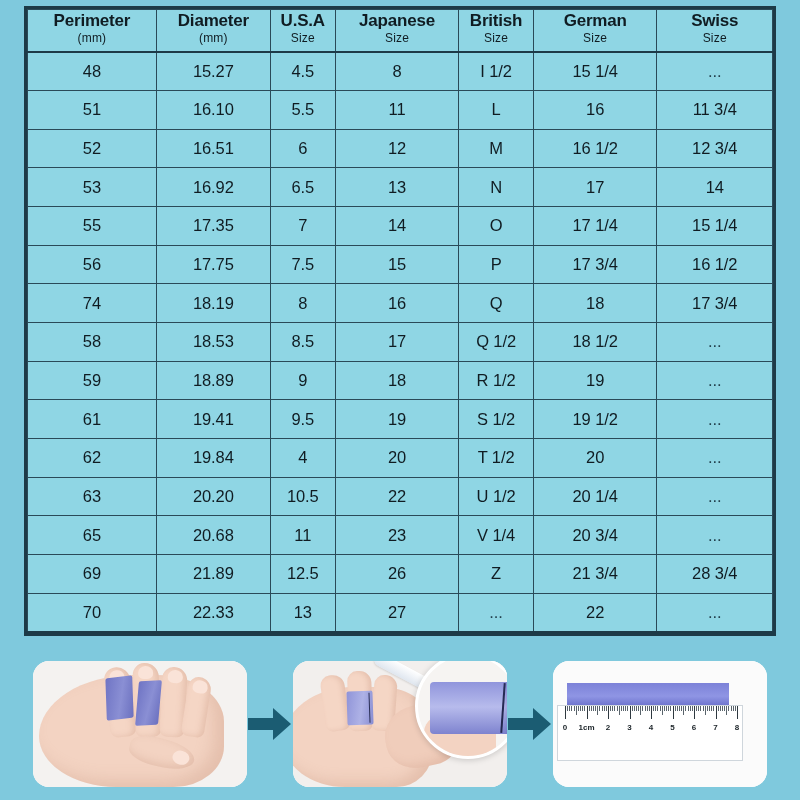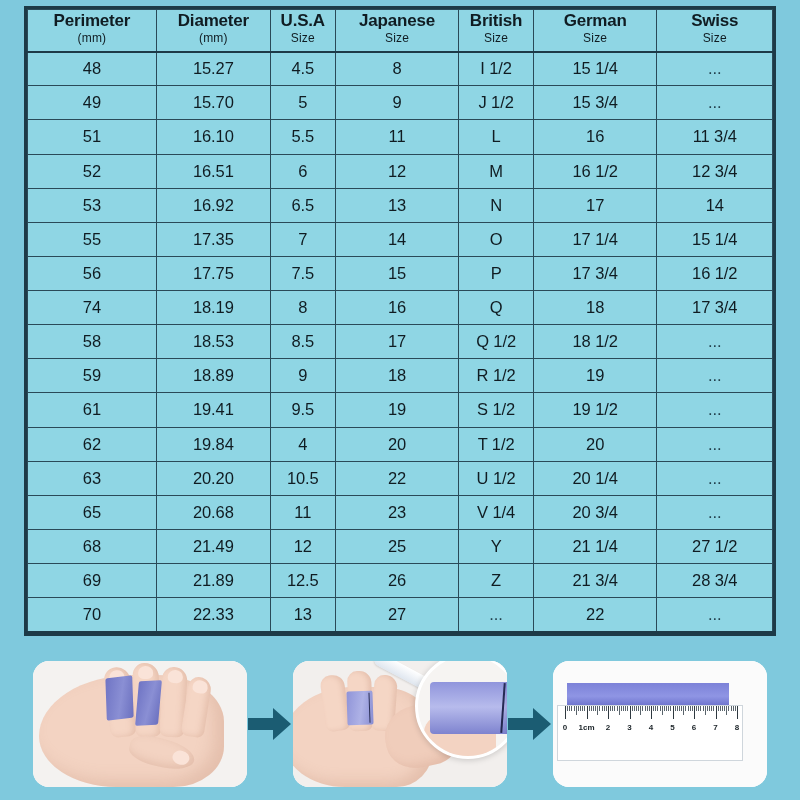--- a/index.html
+++ b/index.html
@@ -292,29 +292,20 @@
         <tr>
           <td>48</td>
           <td>15.27</td>
           <td>4.5</td>
           <td>8</td>
           <td>I 1/2</td>
           <td>15 1/4</td>
           <td class="dots">...</td>
         </tr>
         <tr>
-          <td>49</td>
-          <td>15.70</td>
-          <td>5</td>
-          <td>9</td>
-          <td>J 1/2</td>
-          <td>15 3/4</td>
-          <td class="dots">...</td>
-        </tr>
-        <tr>
           <td>51</td>
           <td>16.10</td>
           <td>5.5</td>
           <td>11</td>
           <td>L</td>
           <td>16</td>
           <td>11 3/4</td>
         </tr>
         <tr>
           <td>52</td>
@@ -407,29 +398,20 @@
           <td class="dots">...</td>
         </tr>
         <tr>
           <td>65</td>
           <td>20.68</td>
           <td>11</td>
           <td>23</td>
           <td>V 1/4</td>
           <td>20 3/4</td>
           <td class="dots">...</td>
-        </tr>
-        <tr>
-          <td>68</td>
-          <td>21.49</td>
-          <td>12</td>
-          <td>25</td>
-          <td>Y</td>
-          <td>21 1/4</td>
-          <td>27 1/2</td>
         </tr>
         <tr>
           <td>69</td>
           <td>21.89</td>
           <td>12.5</td>
           <td>26</td>
           <td>Z</td>
           <td>21 3/4</td>
           <td>28 3/4</td>
         </tr>

